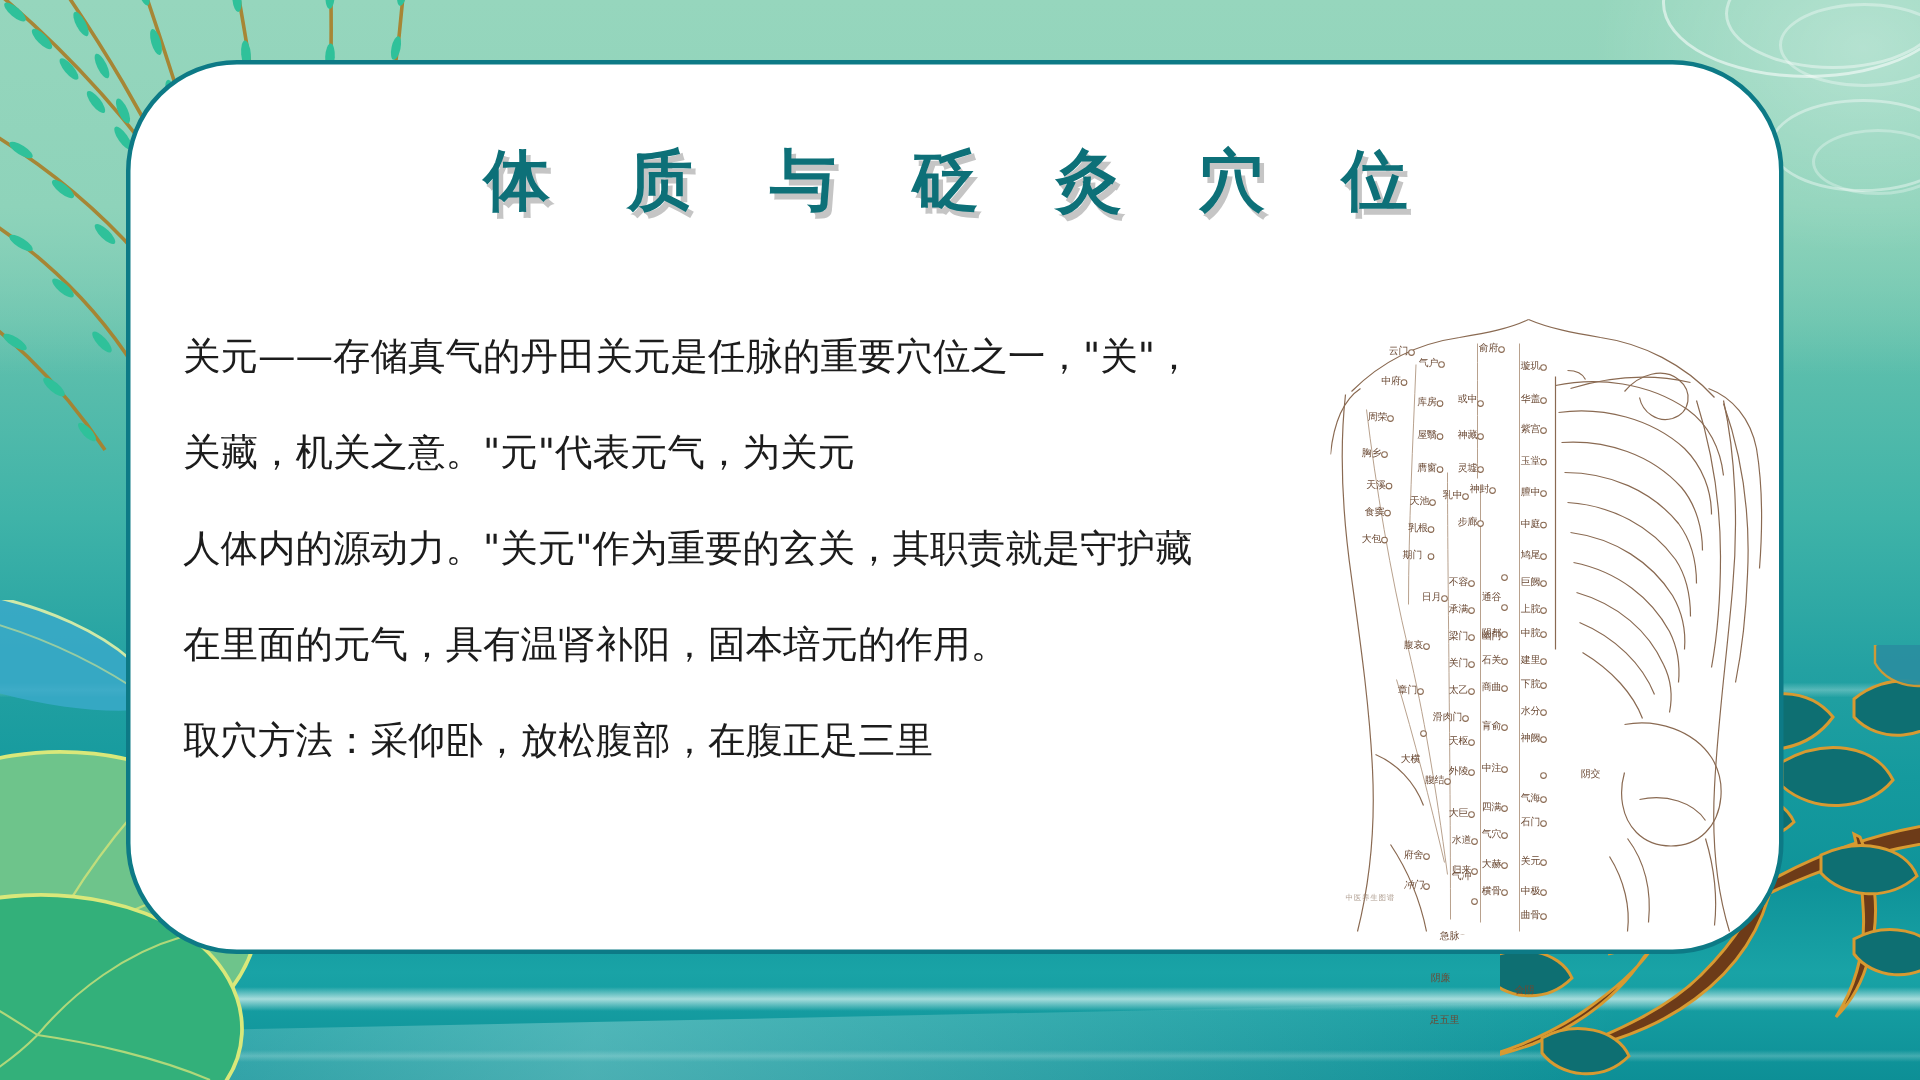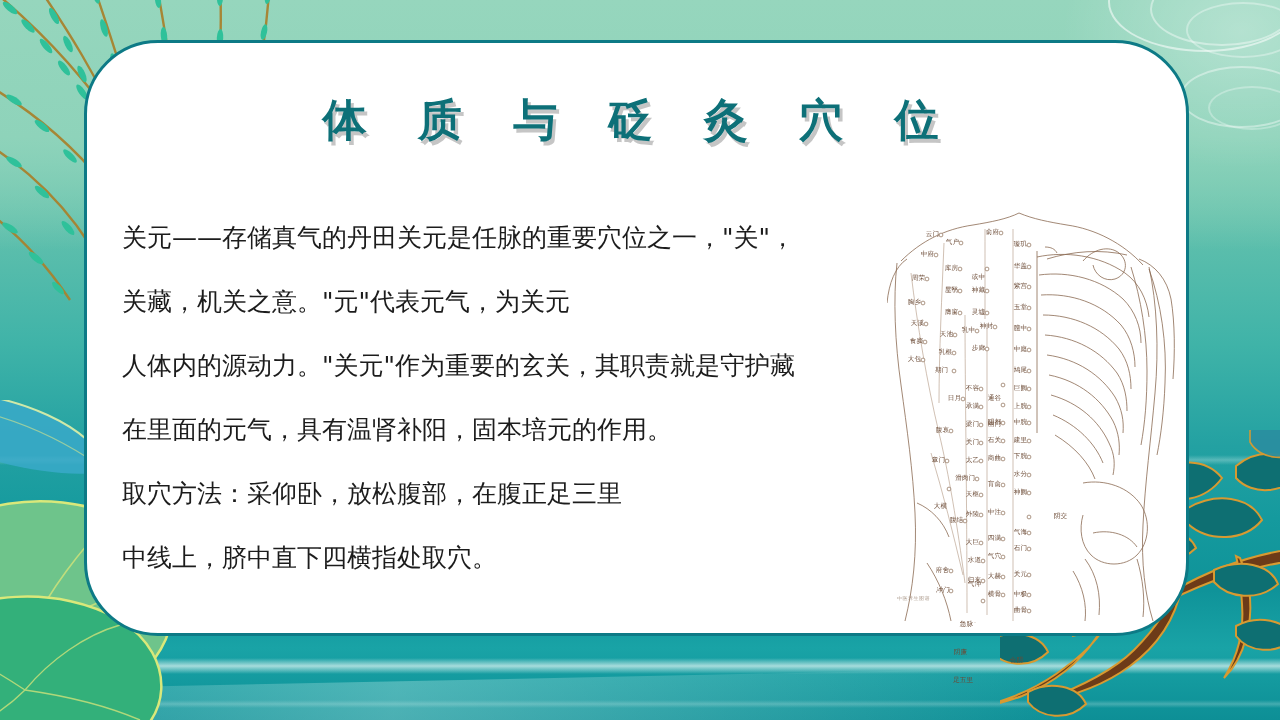--- a/index.html
+++ b/index.html
@@ -291,21 +291,20 @@
   <div class="card">
 
     <div class="title">体 质 与 砭 灸 穴 位</div>
 
     <div class="body-text">
       <div class="line">关元——存储真气的丹田关元是任脉的重要穴位之一，"关"，</div>
       <div class="line">关藏，机关之意。"元"代表元气，为关元</div>
       <div class="line">人体内的源动力。"关元"作为重要的玄关，其职责就是守护藏</div>
       <div class="line">在里面的元气，具有温肾补阳，固本培元的作用。</div>
       <div class="line">取穴方法：采仰卧，放松腹部，在腹正足三里</div>
-      <div class="line">中线上，脐中直下四横指处取穴。</div>
     </div>
 
     <div class="diagram">
       <svg viewBox="0 0 290 420" width="290" height="420">
         <g stroke="#8a6a52" stroke-width=".8" fill="none">
 
           <path d="M14,58 C34,38 58,26 86,22 C104,19 120,16 132,10"></path>
           <path d="M132,10 C146,16 162,19 180,22 C208,26 236,40 256,62"></path>
           <path d="M10,60 C6,96 8,140 14,182 C20,226 26,268 28,310 C30,350 26,386 18,418"></path>
           <path d="M262,64 C270,100 272,146 268,190 C264,236 258,280 256,322 C254,360 258,392 266,418"></path>
@@ -437,21 +436,21 @@
           <div class="pt-label" style="left: 23.8px; top: 117.4px;">天溪</div>
           <div class="pt-label" style="left: 22.8px; top: 135.4px;">食窦</div>
           <div class="pt-label" style="left: 20.8px; top: 153.4px;">大包</div>
           <div class="pt-label" style="left: 58.8px; top: 36.4px;">气户</div>
           <div class="pt-label" style="left: 57.8px; top: 62.4px;">库房</div>
           <div class="pt-label" style="left: 57.8px; top: 84.4px;">屋翳</div>
           <div class="pt-label" style="left: 57.8px; top: 106.4px;">膺窗</div>
           <div class="pt-label" style="left: 52.8px; top: 128.4px;">天池</div>
           <div class="pt-label" style="left: 51.8px; top: 146.4px;">乳根</div>
           <div class="pt-label" style="left: 48px; top: 164.4px;">期门</div>
-          <div class="pt-label" style="left: 84.8px; top: 71px;">或中</div>
+          <div class="pt-label" style="left: 84.8px; top: 60px;">或中</div>
           <div class="pt-label" style="left: 84.8px; top: 84.4px;">神藏</div>
           <div class="pt-label" style="left: 84.8px; top: 106.4px;">灵墟</div>
           <div class="pt-label" style="left: 92.8px; top: 120.4px;">神封</div>
           <div class="pt-label" style="left: 74.8px; top: 124.4px;">乳中</div>
           <div class="pt-label" style="left: 84.8px; top: 142.4px;">步廊</div>
           <div class="pt-label" style="left: 98.8px; top: 26.4px;">俞府</div>
           <div class="pt-label" style="left: 126.8px; top: 38.4px;">璇玑</div>
           <div class="pt-label" style="left: 126.8px; top: 60.4px;">华盖</div>
           <div class="pt-label" style="left: 126.8px; top: 80.4px;">紫宫</div>
           <div class="pt-label" style="left: 126.8px; top: 101.4px;">玉堂</div>

